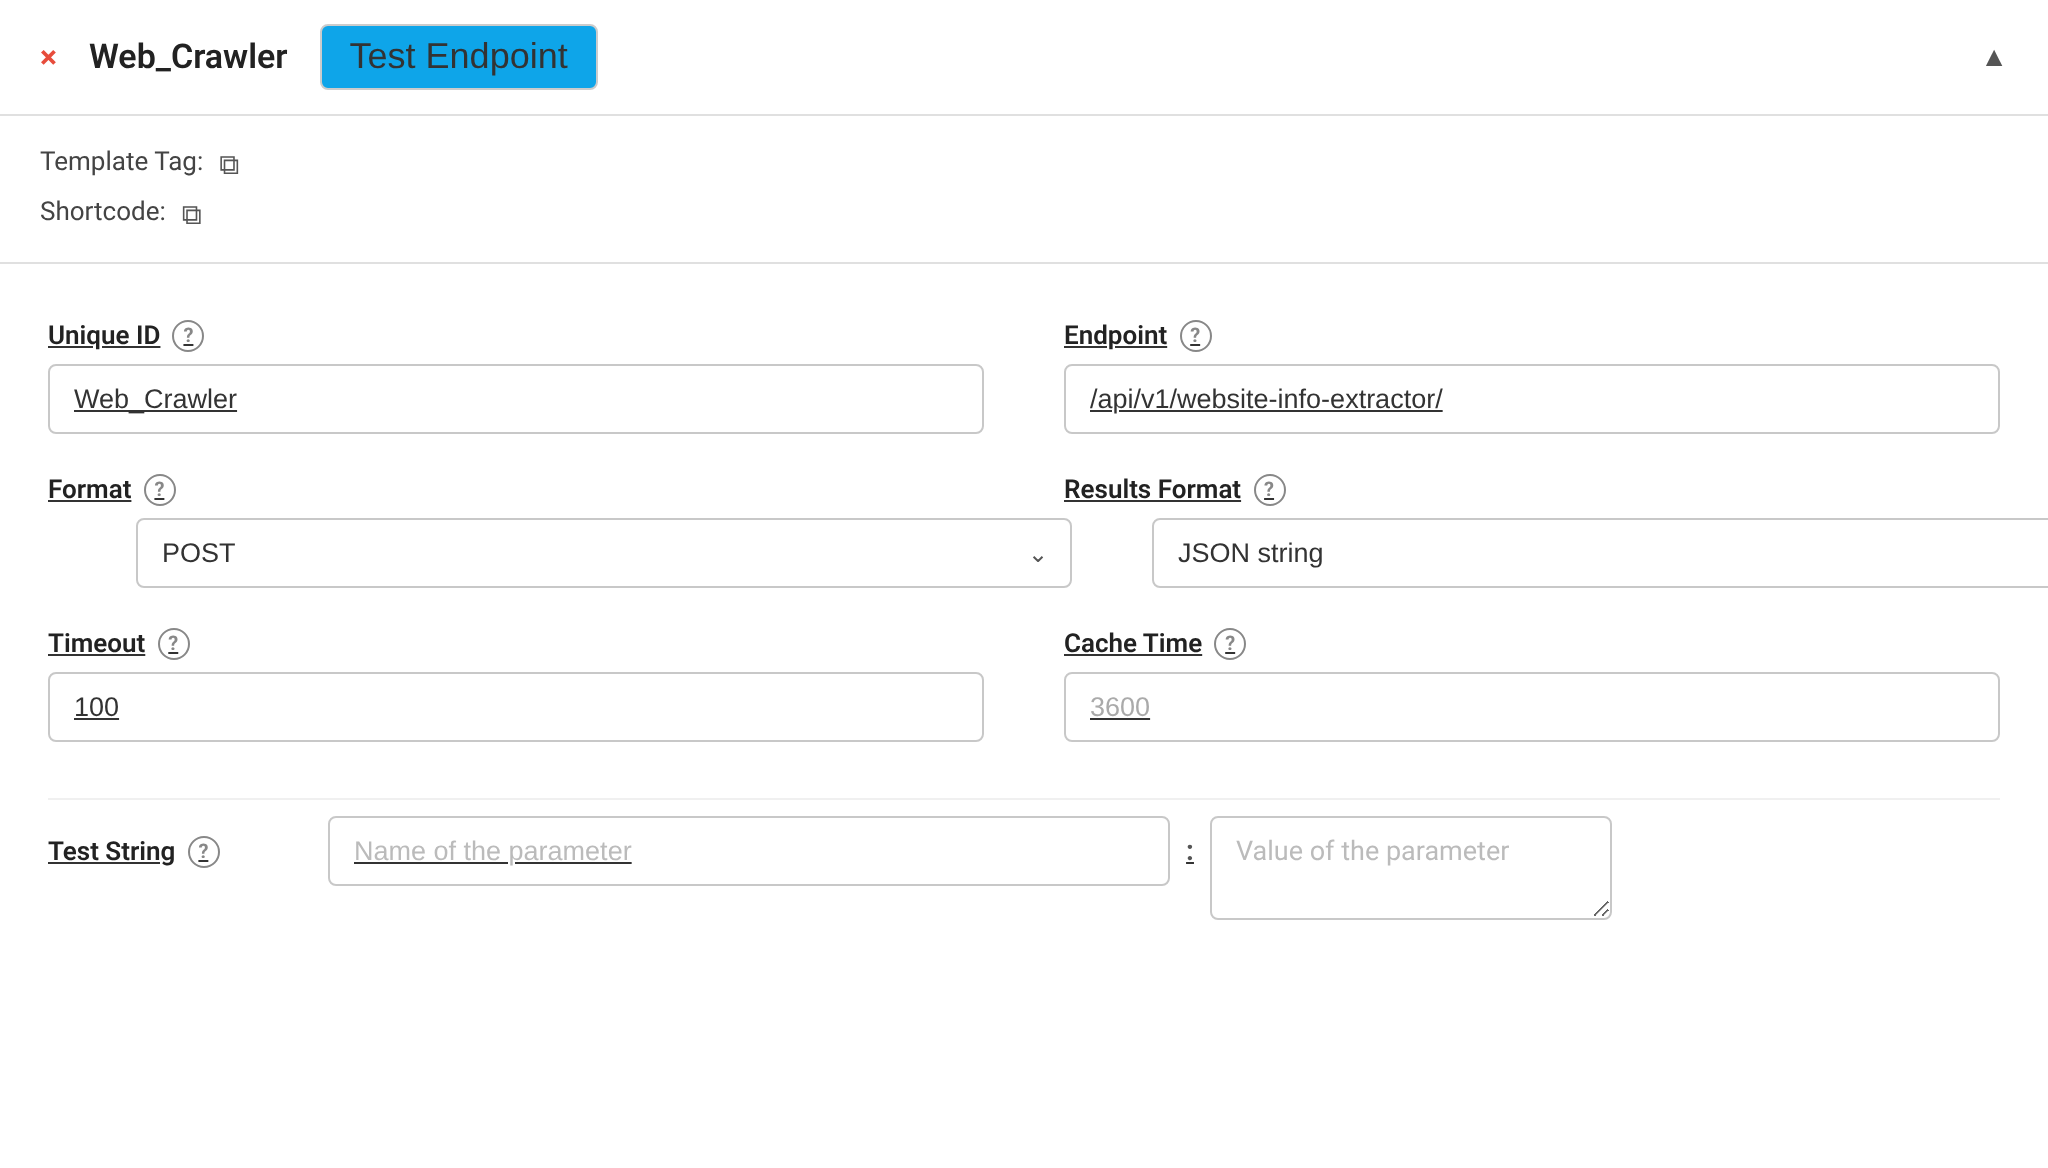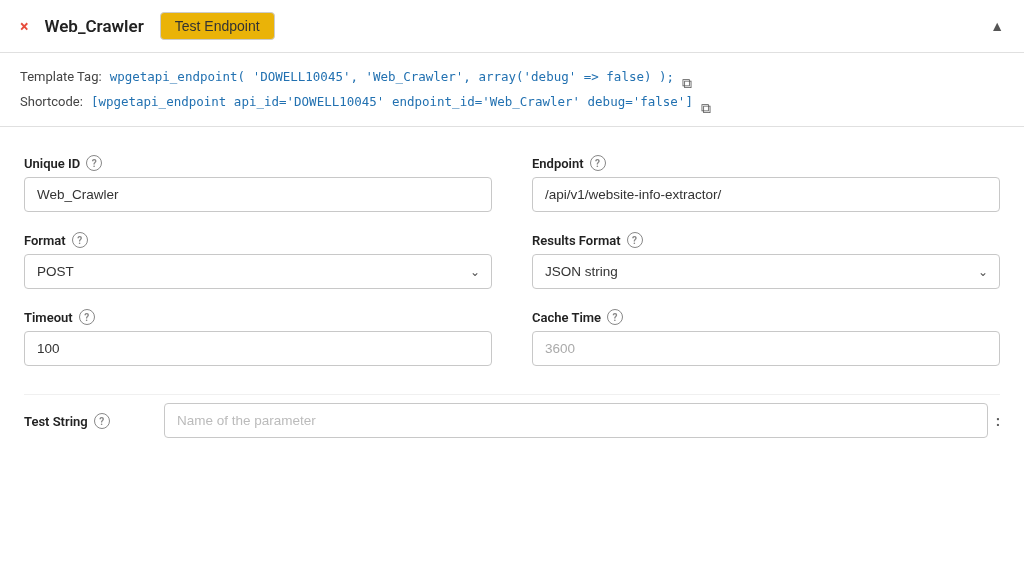--- a/index.html
+++ b/index.html
@@ -30,43 +30,42 @@
       cursor: pointer;
       font-weight: bold;
     }
     .page-title {
       font-size: 17px;
       font-weight: 600;
       color: #222;
     }
     .test-endpoint-btn {
       border: 1px solid #ccc;
-      background: #eab308;
+      background: #0ea5e9;
       border-radius: 4px;
       padding: 5px 14px;
-      font-size: 14px;
+      font-size: 18px;
       cursor: pointer;
       color: #333;
     }
     .collapse-icon {
       color: #555;
       font-size: 14px;
       cursor: pointer;
     }
 
     
     .template-section {
       padding: 12px 20px;
       border-bottom: 1px solid #e0e0e0;
       background: #fff;
       line-height: 1.9;
     }
     .template-row {
       display: flex;
-      align-items: center;
       gap: 8px;
       flex-wrap: wrap;
     }
     .template-label {
       color: #444;
       font-size: 13px;
     }
     .template-code {
       color: #2271b1;
       font-size: 12.5px;
@@ -77,20 +76,21 @@
       width: 14px;
       height: 14px;
       cursor: pointer;
       color: #555;
     }
 
     
     .main-content {
       padding: 28px 24px 20px 24px;
       background: #fff;
+      text-decoration: underline;
     }
 
     
     .form-grid {
       display: grid;
       grid-template-columns: 1fr 1fr;
       gap: 20px 40px;
       margin-bottom: 28px;
     }
 
@@ -131,20 +131,21 @@
       font-size: 13.5px;
       color: #333;
       outline: none;
       background: #fff;
     }
     .form-input::placeholder { color: #aaa; }
 
     .form-select-wrapper {
       position: relative;
       width: 100%;
+      margin-left: 44px;
     }
     .form-select {
       width: 100%;
       border: 1px solid #c8c8c8;
       border-radius: 4px;
       padding: 9px 36px 9px 12px;
       font-size: 13.5px;
       color: #333;
       background: #fff;
       appearance: none;
@@ -237,26 +238,24 @@
     <span class="close-icon">×</span>
     <span class="page-title">Web_Crawler</span>
     <button class="test-endpoint-btn">Test Endpoint</button>
   </div>
   <span class="collapse-icon">▲</span>
 </div>
 
 <div class="template-section">
   <div class="template-row">
     <span class="template-label">Template Tag:</span>
-    <span class="template-code">wpgetapi_endpoint( 'DOWELL10045', 'Web_Crawler', array('debug' =&gt; false) );</span>
     <span class="copy-icon">⧉</span>
   </div>
   <div class="template-row">
     <span class="template-label">Shortcode:</span>
-    <span class="template-code">[wpgetapi_endpoint api_id='DOWELL10045' endpoint_id='Web_Crawler' debug='false']</span>
     <span class="copy-icon">⧉</span>
   </div>
 </div>
 
 <div class="main-content">
 
   <div class="form-grid">
 
     <div class="form-group">
       <label class="form-label">
@@ -325,16 +324,19 @@
   </div>
 
   <div class="query-section">
     <div class="query-label-col">
       <span>Test String</span>
       <span class="help-icon">?</span>
     </div>
     <div class="query-inputs">
       <input type="text" class="query-input-name" placeholder="Name of the parameter" style="">
       <span class="query-separator">:</span>
+      <div class="query-textarea-wrapper">
+        <textarea class="query-input-value" placeholder="Value of the parameter" style=""></textarea>
+      </div>
     </div>
   </div>
 
 </div>
 
 </body></html>

